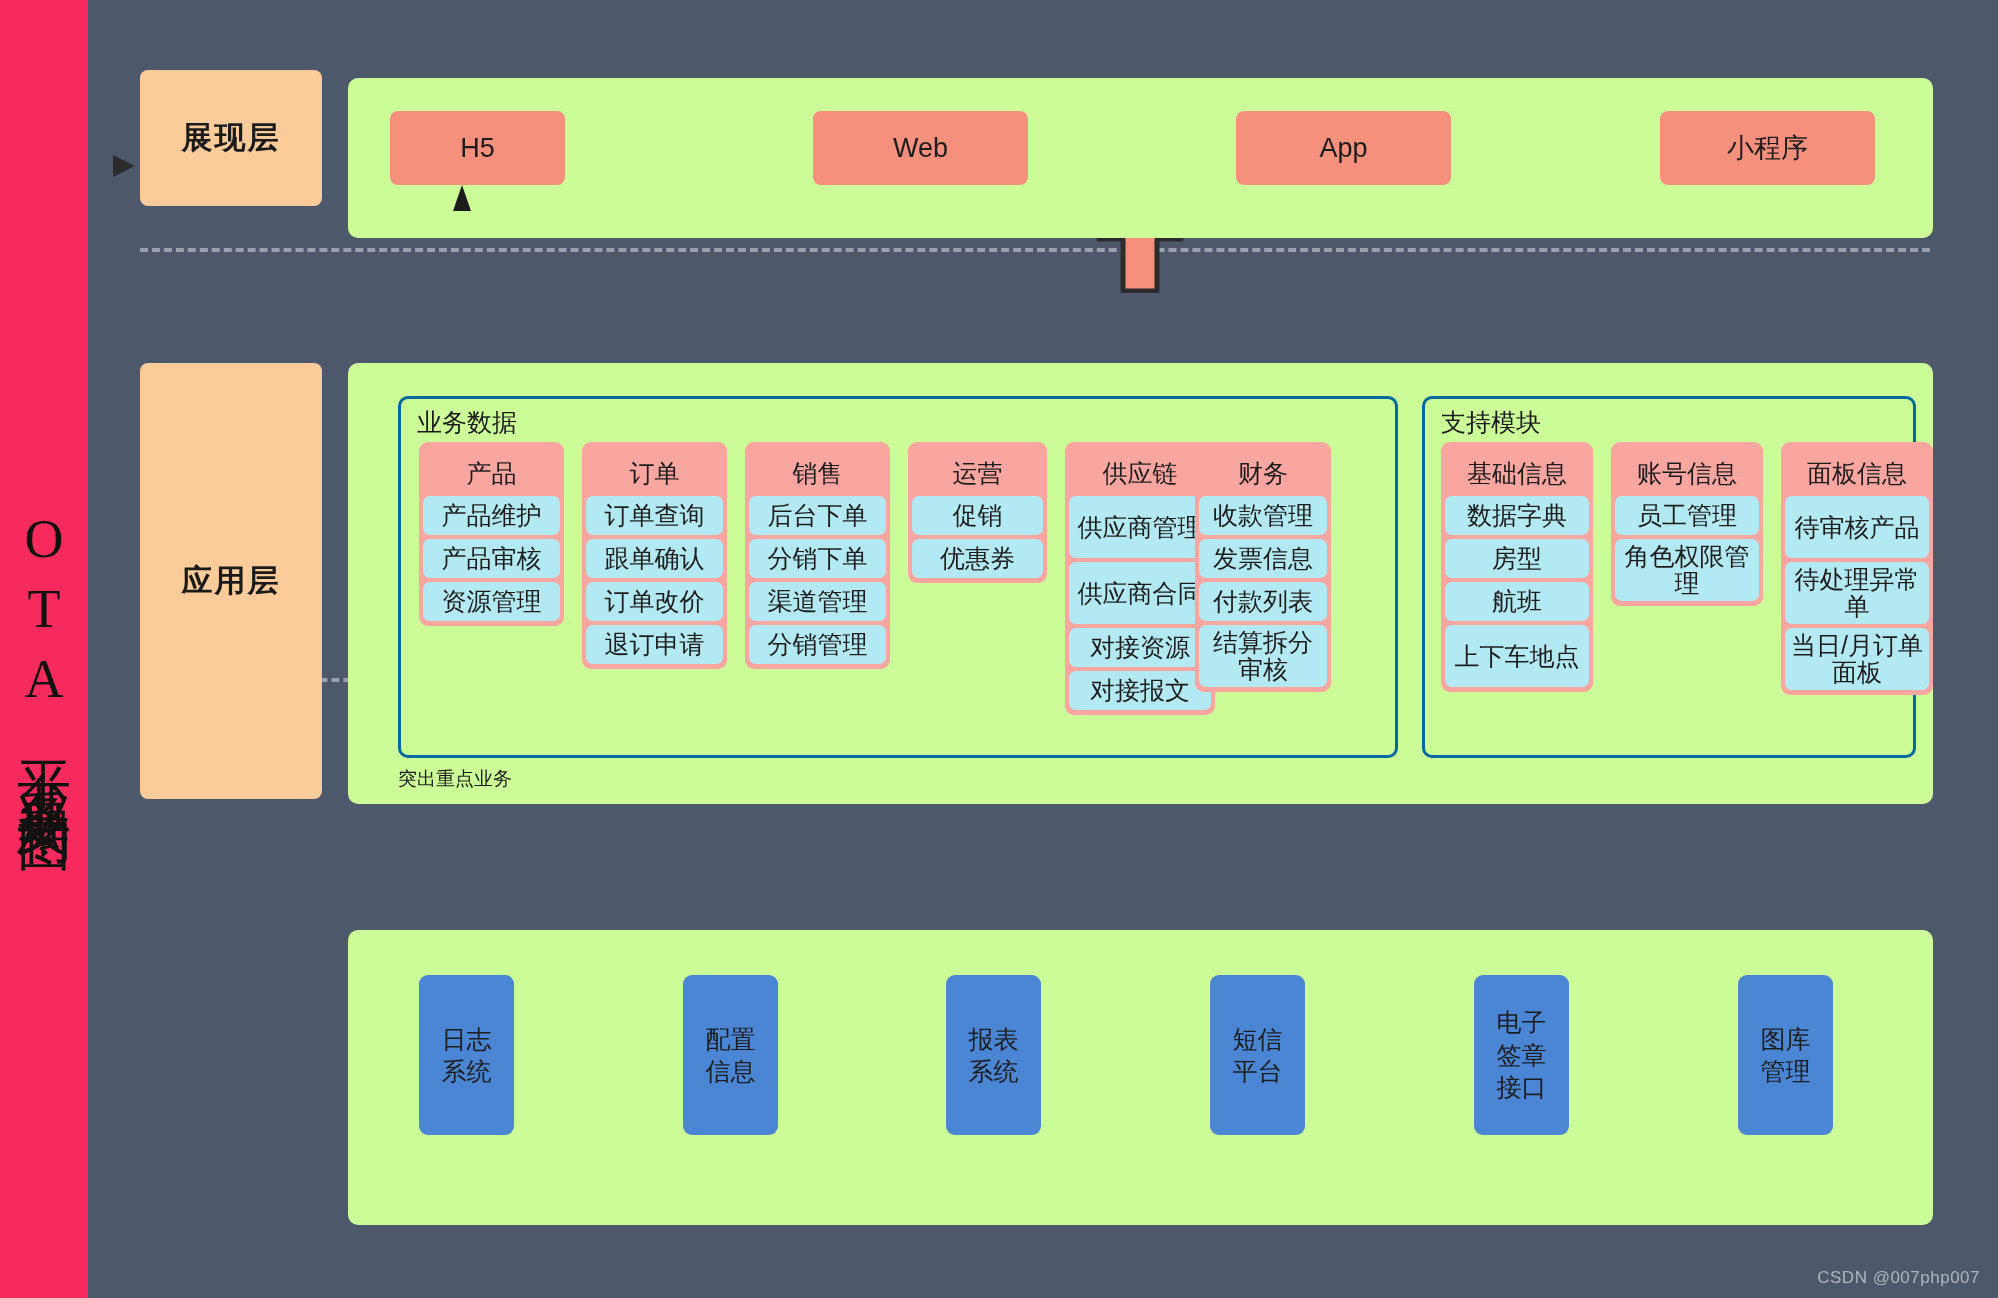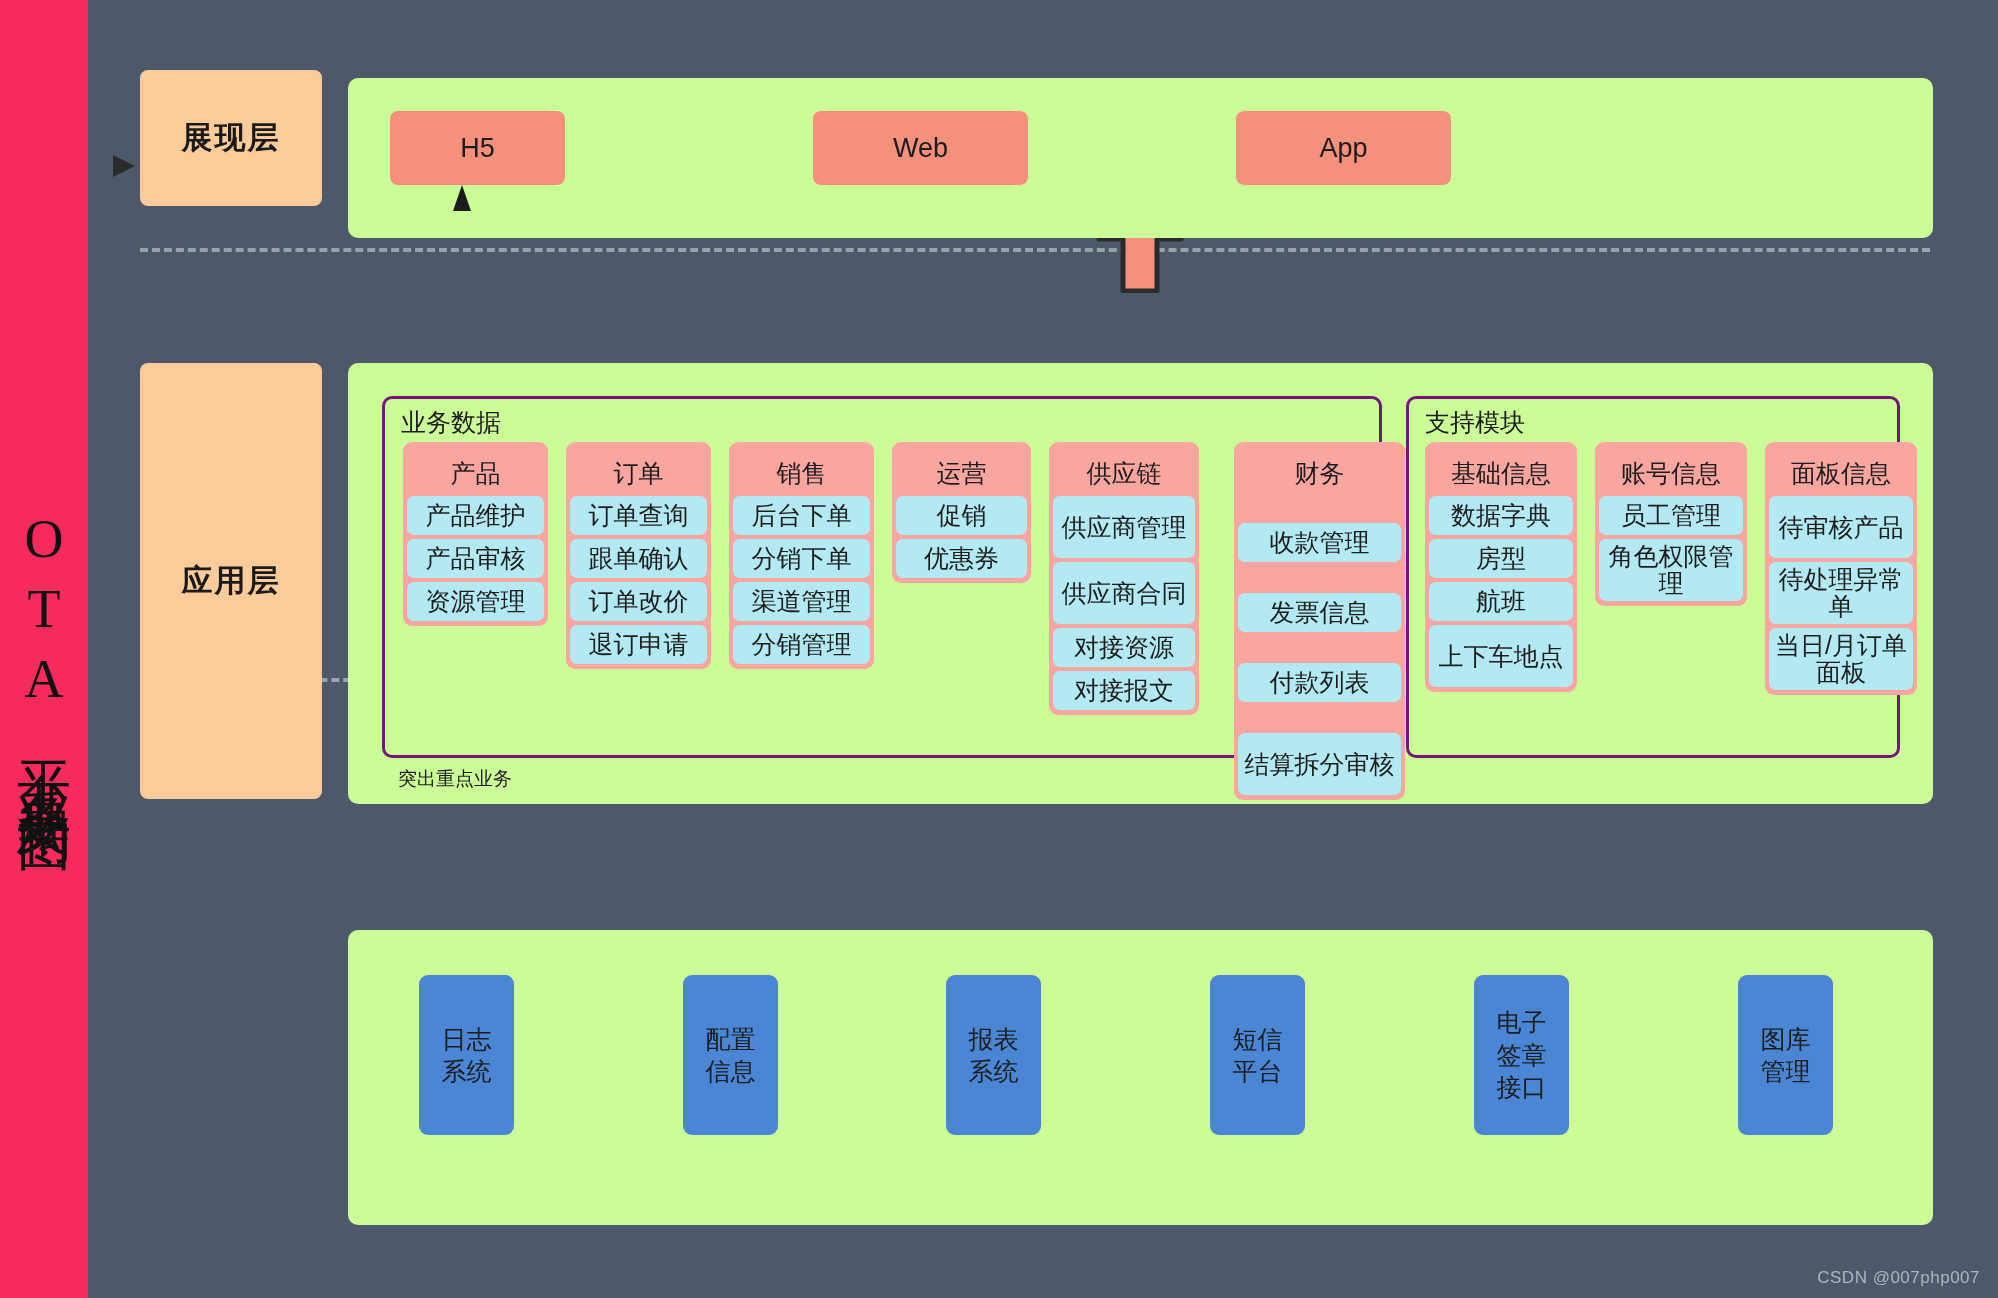--- a/index.html
+++ b/index.html
@@ -60,22 +60,23 @@
   .up-arrow { position: absolute; }
 
   
   .dash-sep {
     position: absolute; height: 0;
     border-top: 4px dashed #9aa1ad;
   }
 
   
   .group-box {
-    position: absolute; border: 3px solid #701a75; border-radius: 10px;
+    position: absolute; border: 3px solid #0369a1; border-radius: 10px;
     background: #ccfc97;
+    margin-left: 16px;
   }
   .group-title {
     position: absolute; left: 16px; top: 7px;
     font-size: 25px; color: #1c1c1c;
   }
 
   
   .module {
     position: absolute; background: #f9a6a0; border-radius: 9px;
     padding: 12px 4px 5px 4px;
@@ -139,20 +140,23 @@
       <span>H5</span>
     </div>
     <div class="h5-arrow" style="left:105px; top:107px;"></div>
 
     <div class="channel-box" style="left:465px; top:33px; width:215px; height:74px;">
       <span>Web</span>
     </div>
     <div class="channel-box" style="left:888px; top:33px; width:215px; height:74px;">
       <span>App</span>
     </div>
+    <div class="channel-box" style="left:1312px; top:33px; width:215px; height:74px;">
+      <span>小程序</span>
+    </div>
   </div>
 
   <div class="layer-label" style="left:140px; top:363px; width:182px; height:436px;">
     <span>应用层</span>
   </div>
 
   <div class="green-panel" style="left:348px; top:363px; width:1585px; height:441px;">
 
     <div class="group-box" style="left:34px; top:33px; width:1000px; height:362px;">
       <div class="group-title">业务数据</div>
@@ -187,21 +191,21 @@
       </div>
 
       <div class="module" style="left:664px; top:43px; width:150px;">
         <div class="module-head">供应链</div>
         <div class="module-item" style="height:62px;">供应商管理</div>
         <div class="module-item" style="height:62px;">供应商合同</div>
         <div class="module-item" style="height:39px;">对接资源</div>
         <div class="module-item" style="height:39px;">对接报文</div>
       </div>
 
-      <div class="module" style="left:849px; top:43px; width:171px;gap:27px;">
+      <div class="module" style="left:794px; top:43px; width:136px;">
         <div class="module-head">财务</div>
         <div class="module-item" style="height:39px;">收款管理</div>
         <div class="module-item" style="height:39px;">发票信息</div>
         <div class="module-item" style="height:39px;">付款列表</div>
         <div class="module-item" style="height:62px;">结算拆分审核</div>
       </div>
     </div>
 
     <div class="group-box" style="left:1058px; top:33px; width:494px; height:362px;">
       <div class="group-title">支持模块</div>

